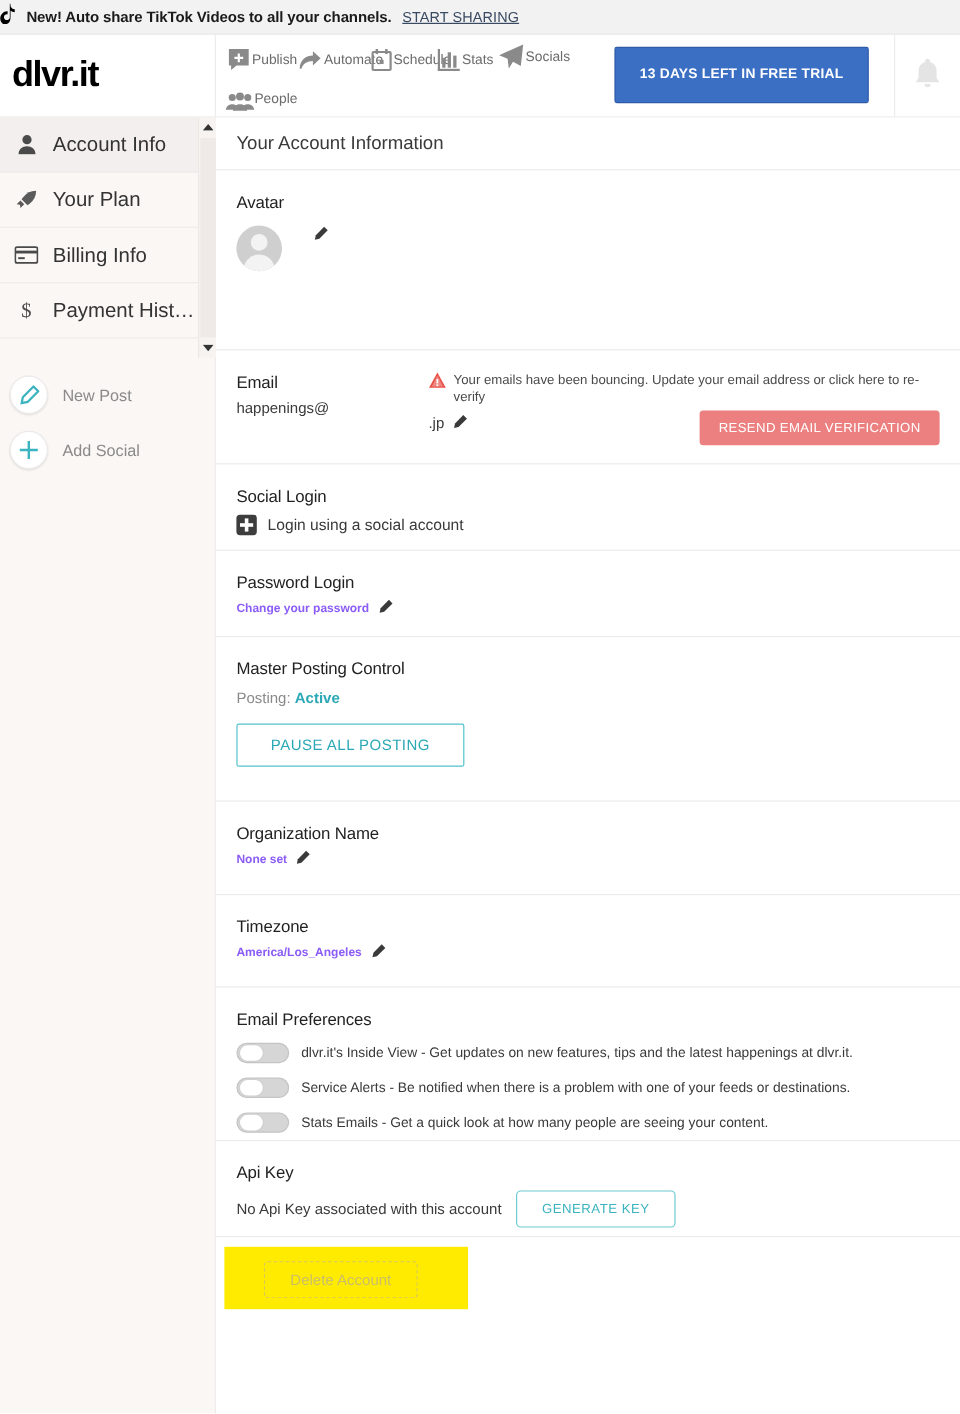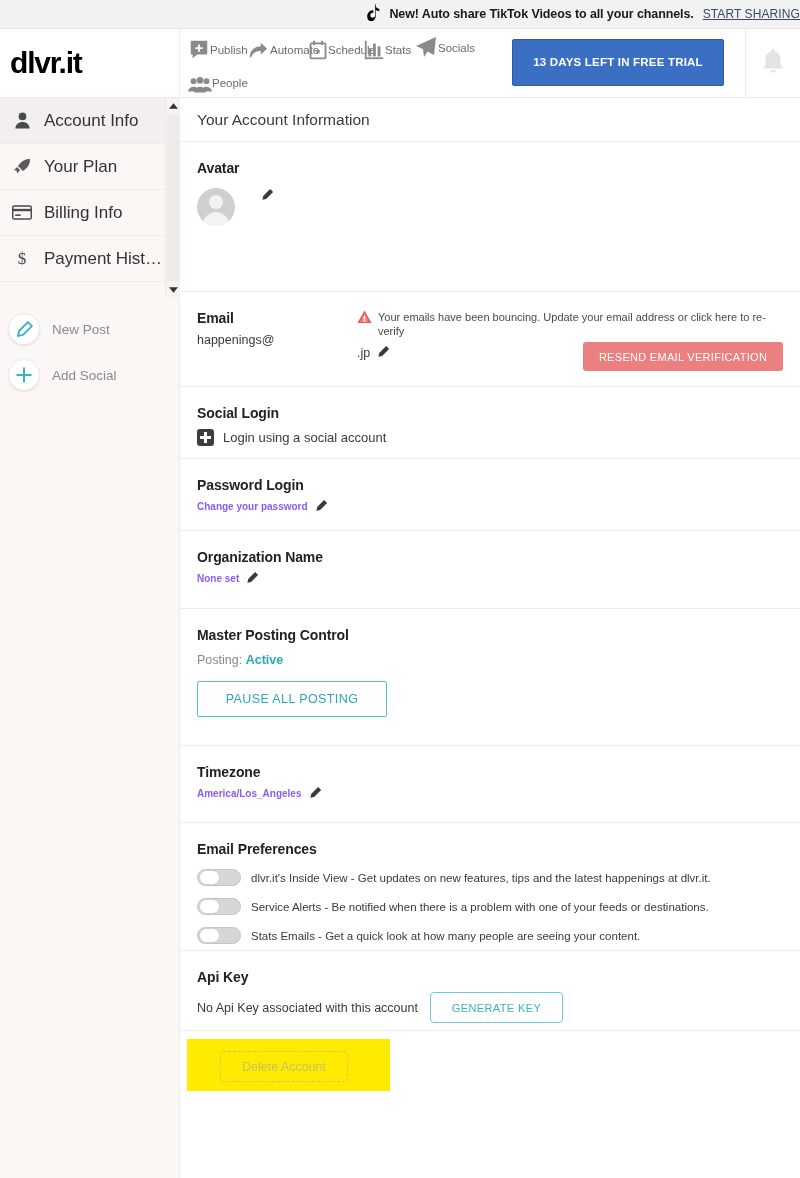--- a/index.html
+++ b/index.html
@@ -8,21 +8,21 @@
     font-family: "Liberation Sans", sans-serif;
     background: #ffffff;
     overflow: hidden;
   }
   .page { position: relative; width: 800px; height: 1178px; }
 
   
   .promo-banner {
     position: absolute; left: 0; top: 0; width: 800px; height: 29px;
     background: #f2f2f2;
-    display: flex; align-items: center; justify-content: flex-end;
+    display: flex; align-items: center; justify-content: flex-start;
     gap: 7px;
     border-bottom: 1px solid #e6e6e6;
   }
   .tiktok-icon { width: 15px; height: 17px; flex: 0 0 auto; }
   .promo-text { font-size: 12.5px; font-weight: bold; color: #1a1a1a; letter-spacing: -0.1px; }
   .promo-link {
     font-size: 12px; color: #3a4a63; text-decoration: underline;
     letter-spacing: 0.1px; margin-left: 2px;
   }
 
@@ -120,21 +120,21 @@
   }
   .page-title {
     height: 44px; display: flex; align-items: center; padding-left: 17px;
     font-size: 15.5px; color: #3a3a3a;
     border-bottom: 1px solid #ececec;
   }
   .section {
     position: relative; padding: 18px 17px 18px 17px;
     border-bottom: 1px solid #ececec;
   }
-  .sec-title { font-size: 14px; font-weight: bold; color: #222; letter-spacing: -0.1px; }
+  .sec-title { font-size: 14px; font-weight: normal; color: #222; letter-spacing: -0.1px; }
   .sec-sub { font-size: 10px; color: #8b5cf6; margin-top: 6px; display: flex; align-items: center; gap: 7px; font-weight: bold; }
 
   .avatar-circle {
     width: 38px; height: 38px; border-radius: 50%;
     background: #cfcfcf; overflow: hidden; position: relative; flex: 0 0 auto;
   }
   .av-head { position: absolute; left: 12px; top: 7px; width: 14px; height: 14px; border-radius: 50%; background: #f3f3f3; }
   .av-body { position: absolute; left: 6px; top: 24px; width: 26px; height: 20px; border-radius: 13px 13px 0 0; background: #f3f3f3; }
 
   .pencil { width: 13px; height: 13px; flex: 0 0 auto; cursor: pointer; }
@@ -446,41 +446,41 @@
       <div class="sec-sub">
         <span>Change your password</span>
         <span>
           <svg class="pencil" viewBox="0 0 16 16">
               <path d="M11.2 1.1l3.7 3.7-8.6 8.6-4.6 1 1-4.6z" fill="#3a3a3a"></path>
             </svg>
         </span>
       </div>
     </div>
 
+    <div class="section" style="height:137px;">
+      <div class="sec-title">Master Posting Control</div>
+      <div class="posting-line">
+        <span>Posting:</span>
+        <span class="posting-state">Active</span>
+      </div>
+      <div class="pause-btn">PAUSE ALL POSTING</div>
+    </div>
+
     <div class="section" style="height:78px;">
       <div class="sec-title">Organization Name</div>
       <div class="sec-sub">
         <span>None set</span>
         <span>
           <svg class="pencil" viewBox="0 0 16 16">
               <path d="M11.2 1.1l3.7 3.7-8.6 8.6-4.6 1 1-4.6z" fill="#3a3a3a"></path>
             </svg>
         </span>
       </div>
     </div>
 
-    <div class="section" style="height:137px;">
-      <div class="sec-title">Master Posting Control</div>
-      <div class="posting-line">
-        <span>Posting:</span>
-        <span class="posting-state">Active</span>
-      </div>
-      <div class="pause-btn">PAUSE ALL POSTING</div>
-    </div>
-
     <div class="section" style="height:77px;">
       <div class="sec-title">Timezone</div>
       <div class="sec-sub">
         <span>America/Los_Angeles</span>
         <span>
           <svg class="pencil" viewBox="0 0 16 16">
               <path d="M11.2 1.1l3.7 3.7-8.6 8.6-4.6 1 1-4.6z" fill="#3a3a3a"></path>
             </svg>
         </span>
       </div>

